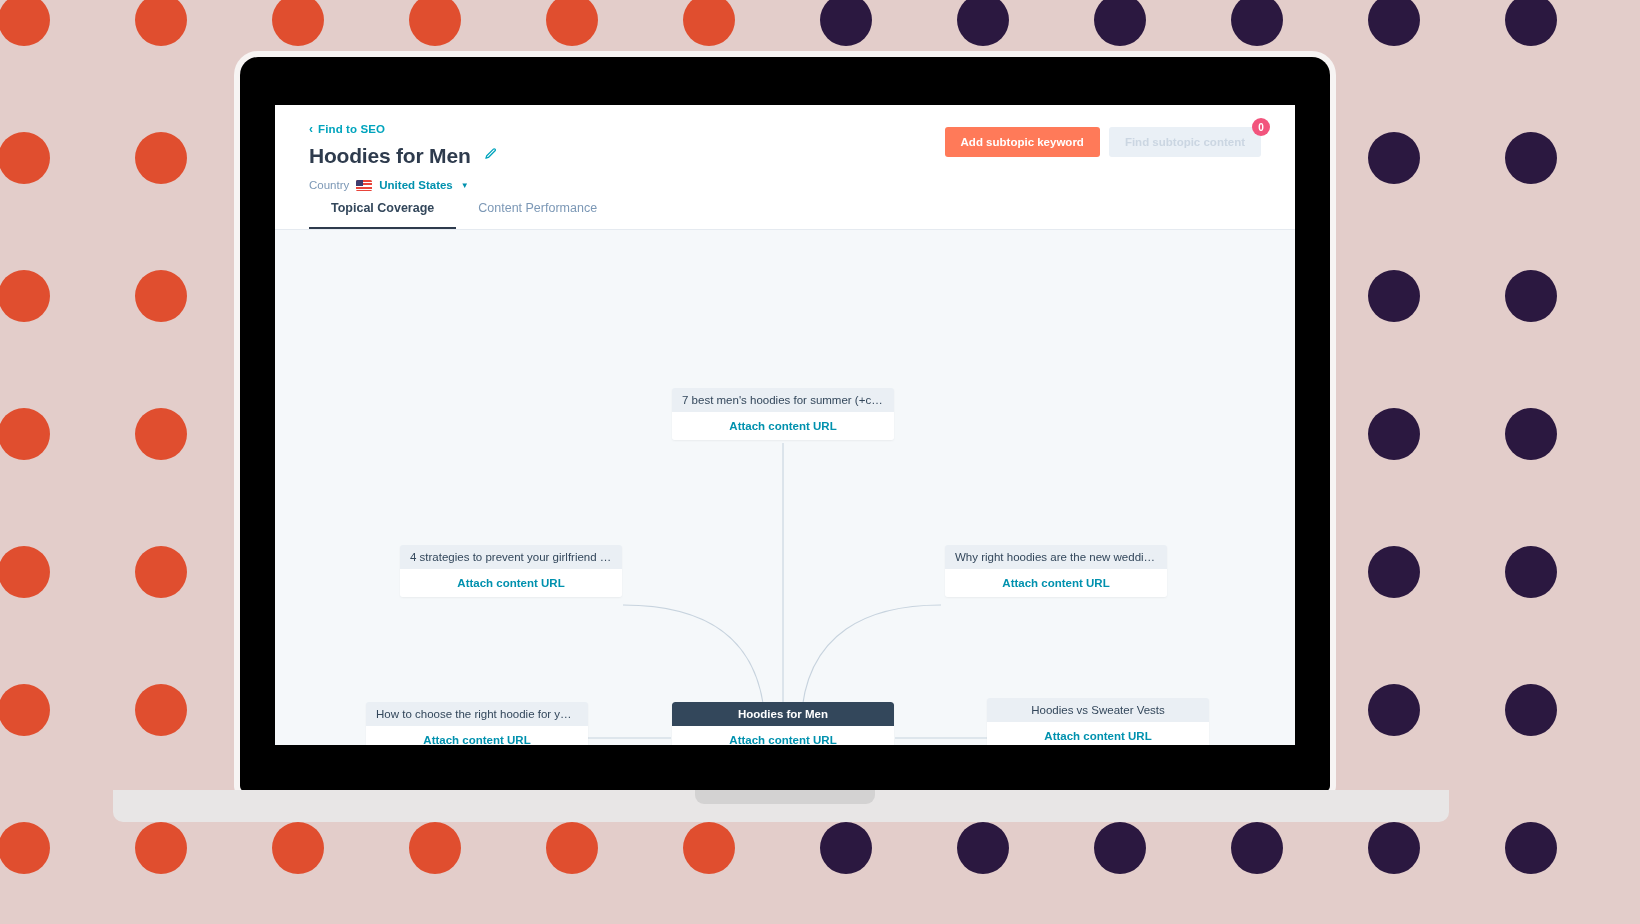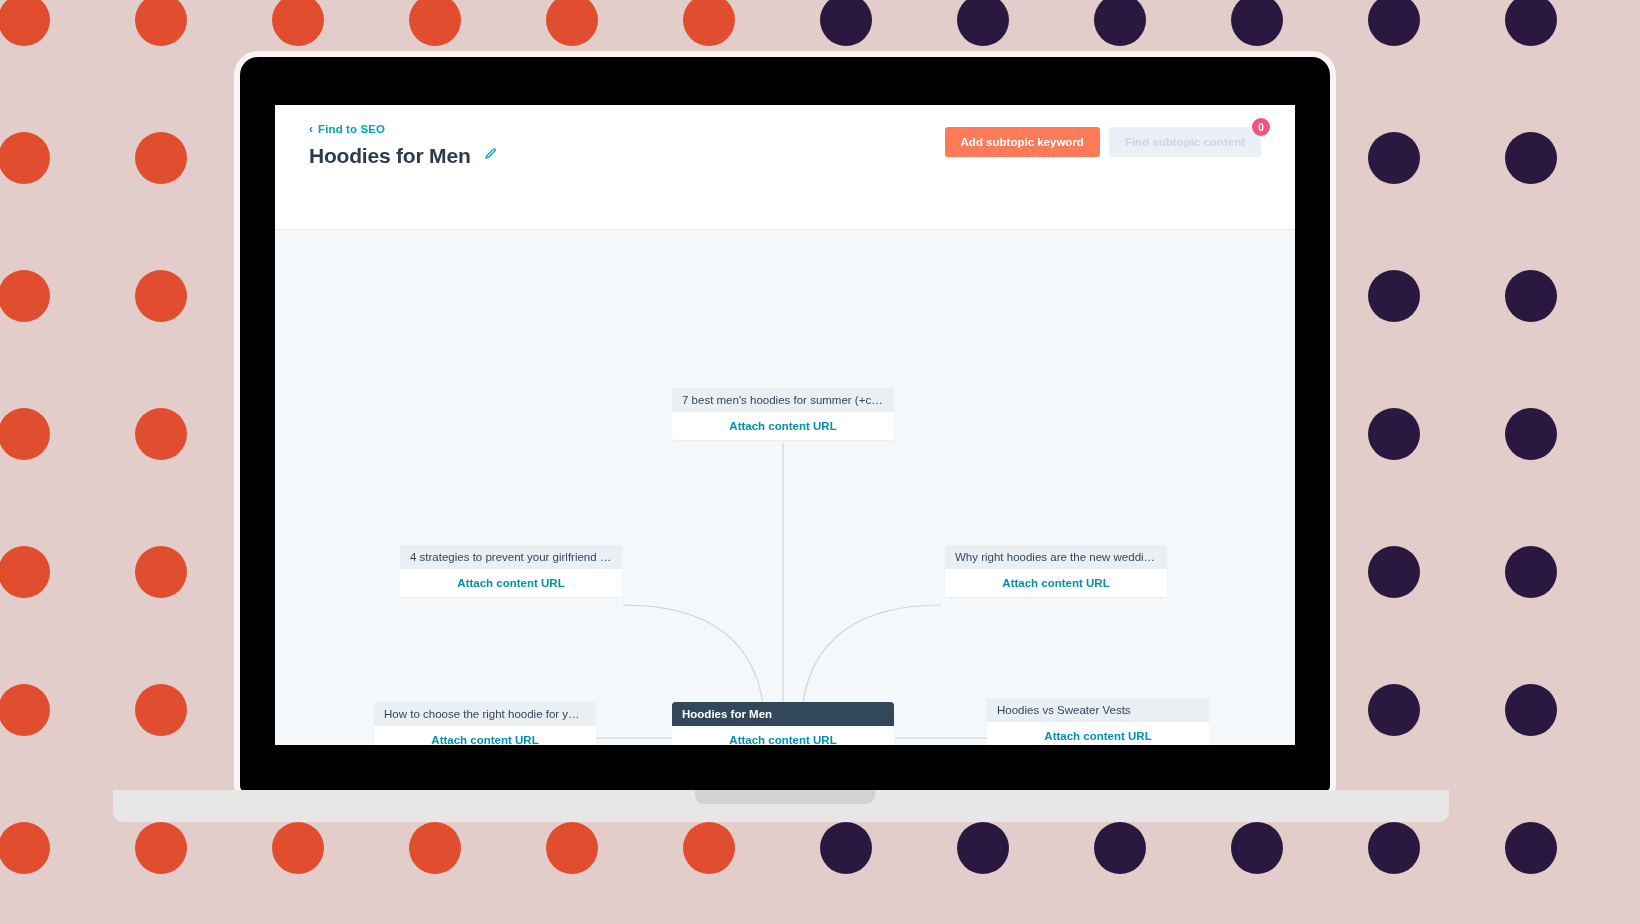--- a/index.html
+++ b/index.html
@@ -202,20 +202,21 @@
     width: 222px;
     border-radius: 3px;
     overflow: hidden;
     box-shadow: 0 1px 2px rgba(0,0,0,.05);
     cursor: pointer;
   }
   .node .node-head {
     background: #eaeff4;
     color: #33475b;
     font-size: 11.5px;
+    text-align: center;
     padding: 6px 10px;
     white-space: nowrap;
     overflow: hidden;
     text-overflow: ellipsis;
   }
   .node .node-body {
     background: #ffffff;
     color: #0091ae;
     font-size: 11.5px;
     font-weight: 700;
@@ -336,29 +337,42 @@
 
         <div class="title-row">
           <span class="page-title">Hoodies for Men</span>
           <span class="pencil-icon">
             <svg width="13" height="13" viewBox="0 0 16 16">
               <path d="M11.6 1.4a1.4 1.4 0 0 1 2 2L5.4 11.6 2.4 12.6l1-3z" fill="none" stroke="#00a4bd" stroke-width="1.6" stroke-linejoin="round"></path>
             </svg>
           </span>
         </div>
 
+        <div class="country-row">
+          <span class="country-label">Country</span>
+          <span class="flag">
+            <span class="stripes"></span>
+              <span class="canton"></span>
+          </span>
+          <span class="country-value">United States</span>
+          <span class="caret">▼</span>
+        </div>
 
         <div class="header-actions">
           <button class="btn btn-primary">Add subtopic keyword</button>
           <span class="btn-wrap">
             <button class="btn btn-disabled">Find subtopic content</button>
             <span class="badge">0</span>
           </span>
         </div>
 
+        <div class="tabs">
+          <div class="tab active">Topical Coverage</div>
+          <div class="tab">Content Performance</div>
+        </div>
         <div class="header-rule"></div>
       </div>
 
       <div class="canvas">
 
         <svg class="links" viewBox="0 0 1020 515">
           <g fill="none" stroke="#c7d3de" stroke-width="1.1">
 
             <path d="M508 213 L508 490"></path>
 
@@ -384,21 +398,21 @@
         <div class="node" style="left:125px; top:315px;">
           <div class="node-head">4 strategies to prevent your girlfriend fr…</div>
           <div class="node-body">Attach content URL</div>
         </div>
 
         <div class="node" style="left:670px; top:315px;">
           <div class="node-head">Why right hoodies are the new weddin…</div>
           <div class="node-body">Attach content URL</div>
         </div>
 
-        <div class="node" style="left:99px; top:472px;">
+        <div class="node" style="left:91px; top:472px;">
           <div class="node-head">How to choose the right hoodie for you…</div>
           <div class="node-body">Attach content URL</div>
         </div>
 
         <div class="node" style="left:712px; top:468px;">
           <div class="node-head">Hoodies vs Sweater Vests</div>
           <div class="node-body">Attach content URL</div>
         </div>
 
         <div class="node core" style="left:397px; top:472px;">

